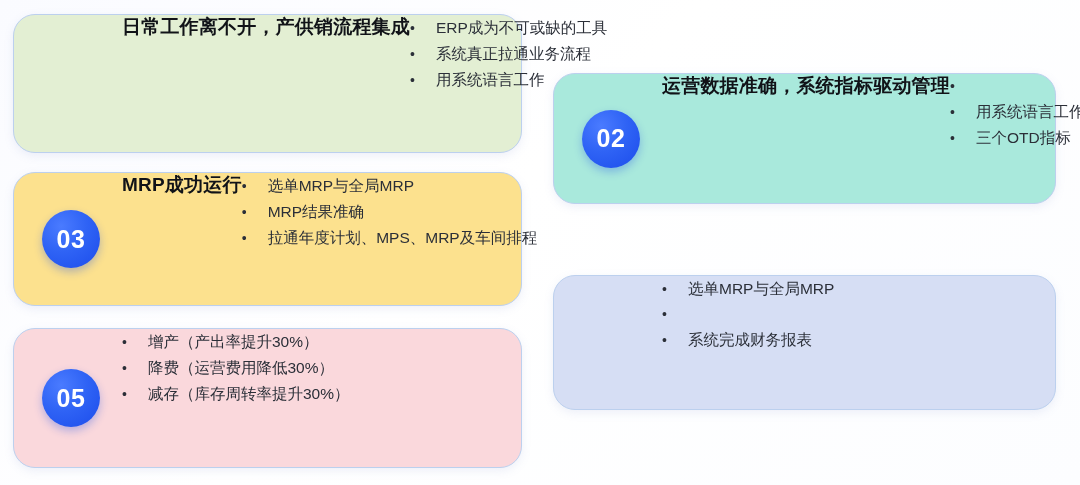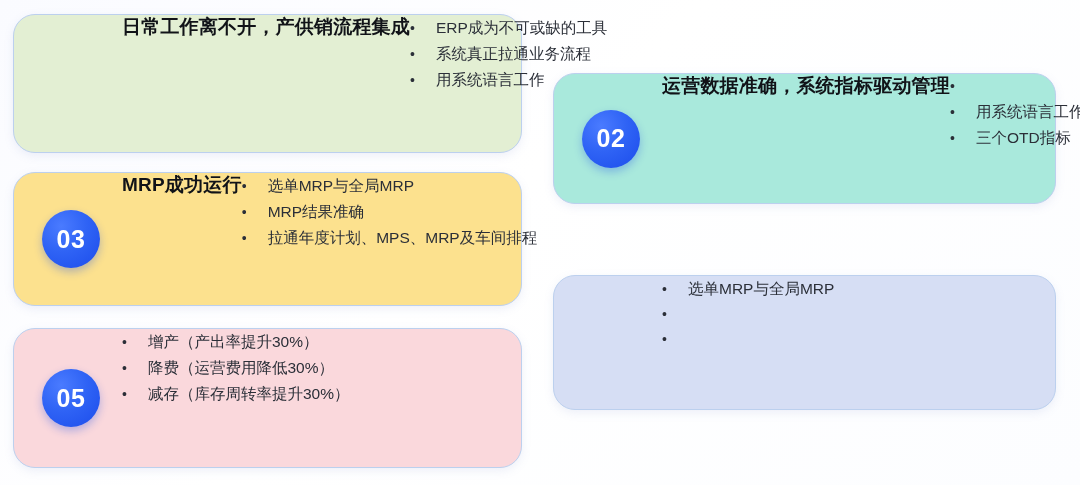--- a/index.html
+++ b/index.html
@@ -165,20 +165,21 @@
         <ul class="bullets">
           <li class="bullet">
             <span class="bullet-dot">•</span>
             <span class="bullet-text">选单MRP与全局MRP</span>
           </li>
           <li class="bullet">
             <span class="bullet-dot">•</span>
           </li>
           <li class="bullet">
             <span class="bullet-dot">•</span>
+            <span class="bullet-text">系统完成财务报表</span>
           </li>
         </ul>
       </div>
     </div>
     <div class="card" style="left: 13px; top: 328px; width: 509px; height: 140px; background: rgb(250, 216, 220);">
       <div class="badge">
         <span class="badge-label">05</span>
       </div>
       <div class="card-body">
         <ul class="bullets">

